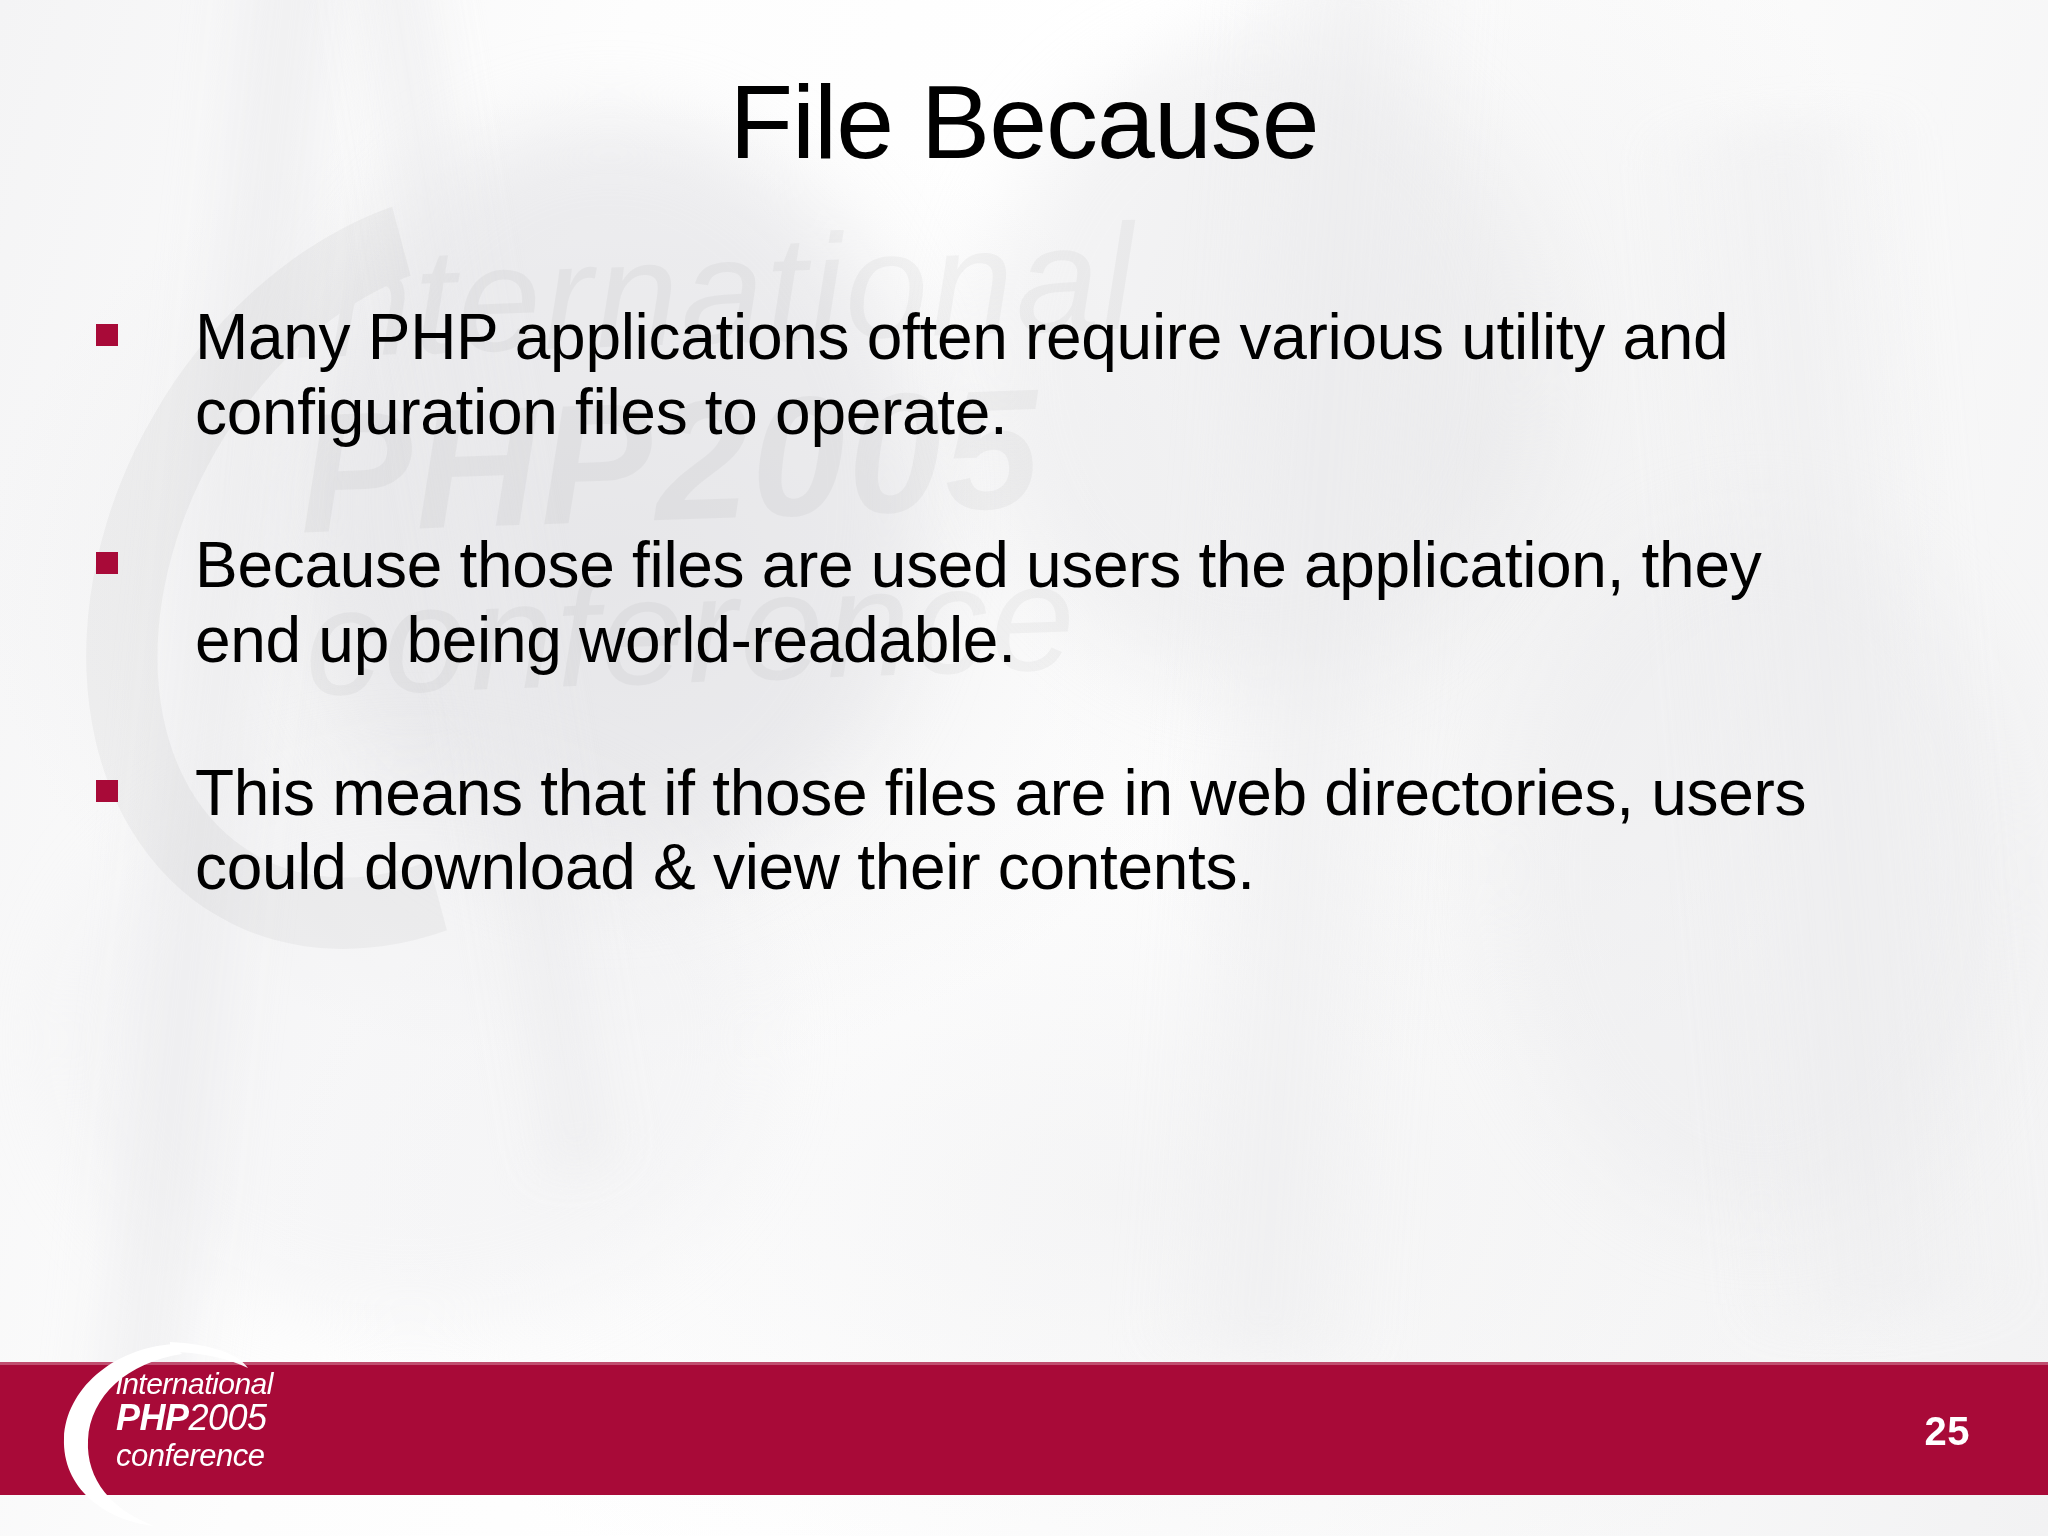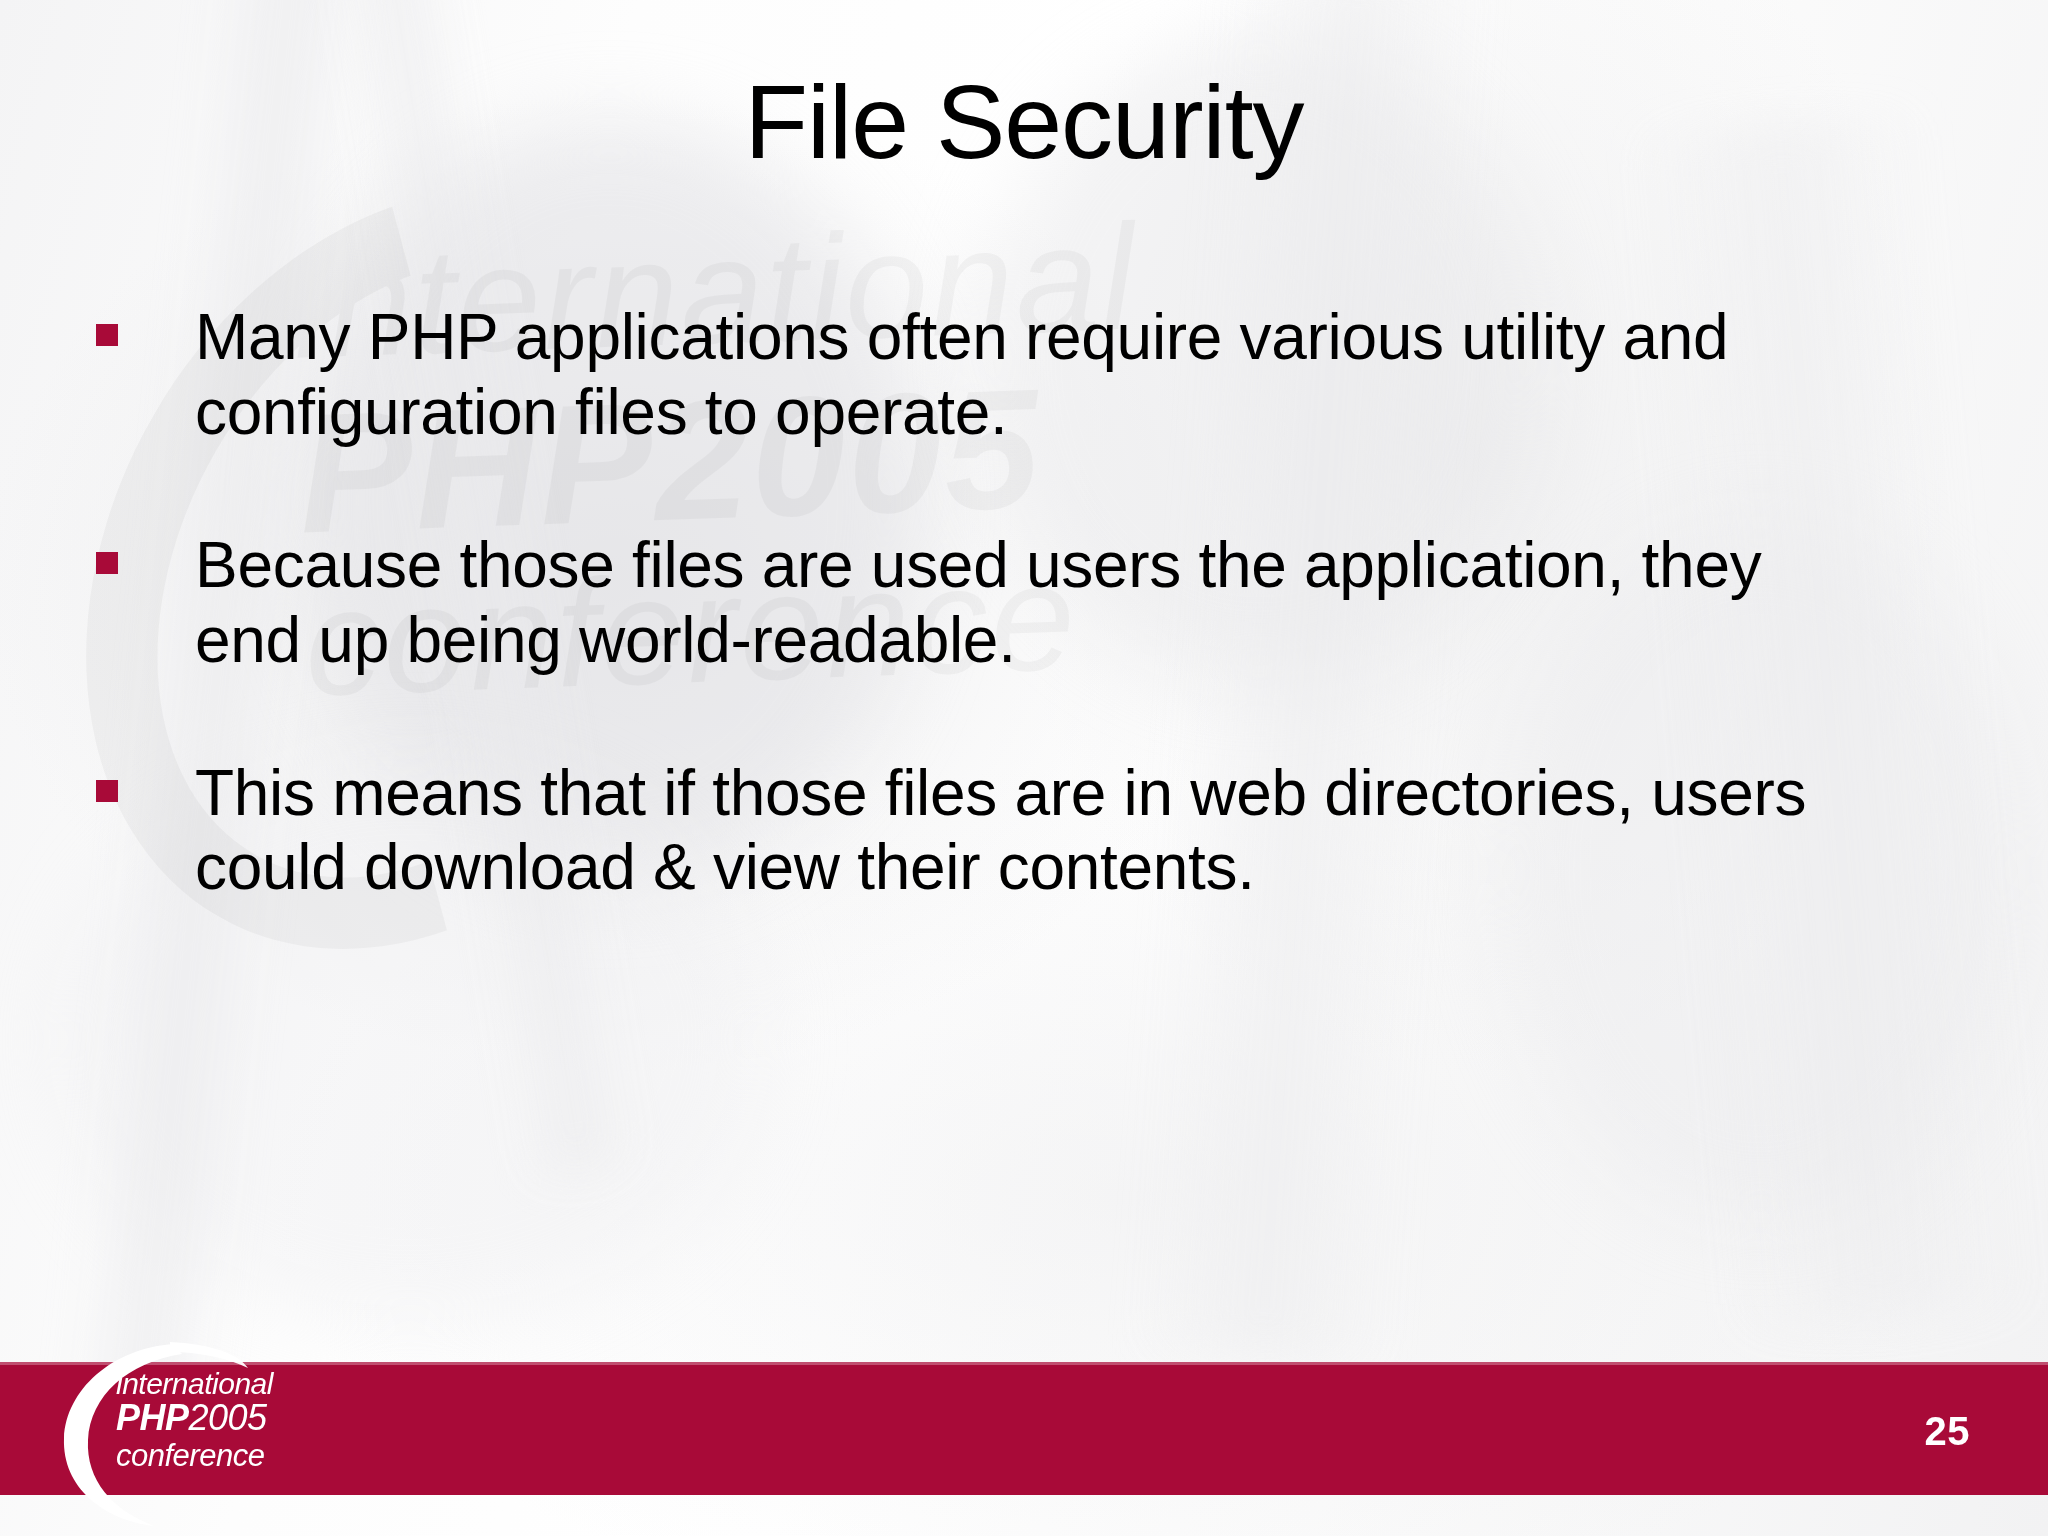--- a/index.html
+++ b/index.html
@@ -191,21 +191,21 @@
   <div class="bg-streak s3"></div>
   <div class="bg-streak s4"></div>
 
   <div class="watermark">
     <div class="wm-arc"></div>
     <div class="wm-line wm1">international</div>
     <div class="wm-line wm2">PHP2005</div>
     <div class="wm-line wm3">conference</div>
   </div>
 
-  <div class="title">File Security</div>
+  <div class="title">File Because</div>
 
   <div class="body">
 
     <div class="bullet-row">
       <span class="bullet-marker"></span>
       <span class="bullet-text">Many PHP applications often require various utility and configuration files to operate.</span>
     </div>
 
     <div class="bullet-row">
       <span class="bullet-marker"></span>

